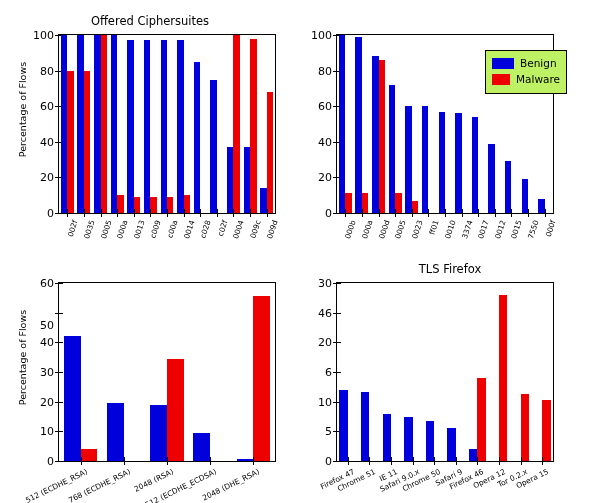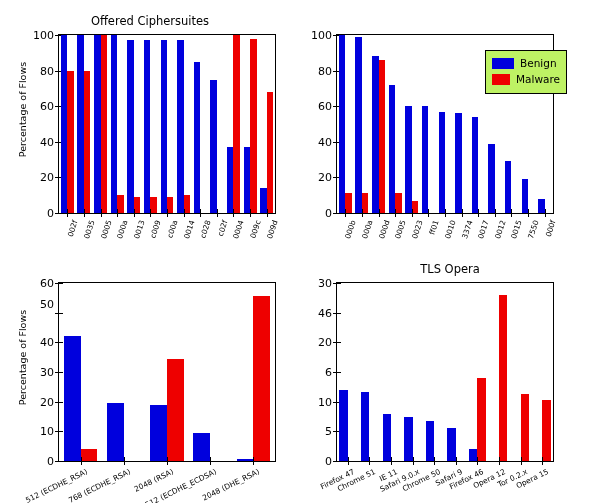--- a/index.html
+++ b/index.html
@@ -340,21 +340,21 @@
           <div class="ytickmark-in" style="top: 148.333px;"></div>
           <div class="ytick" style="top: 118.667px;">20</div>
           <div class="ytickmark" style="top: 118.667px;"></div>
           <div class="ytickmark-in" style="top: 118.667px;"></div>
           <div class="ytick" style="top: 89px;">30</div>
           <div class="ytickmark" style="top: 89px;"></div>
           <div class="ytickmark-in" style="top: 89px;"></div>
           <div class="ytick" style="top: 59.3333px;">40</div>
           <div class="ytickmark" style="top: 59.3333px;"></div>
           <div class="ytickmark-in" style="top: 59.3333px;"></div>
-          <div class="ytick" style="top: 21px;">50</div>
+          <div class="ytick" style="top: 42px;">50</div>
           <div class="ytickmark" style="top: 29.6667px;"></div>
           <div class="ytickmark-in" style="top: 29.6667px;"></div>
           <div class="ytick" style="top: 0px;">60</div>
           <div class="ytickmark" style="top: 0px;"></div>
           <div class="ytickmark-in" style="top: 0px;"></div>
           <div class="bar benign" style="left: 4.752px; width: 16.848px; height: 124.6px;"></div>
           <div class="bar malware" style="left: 21.6px; width: 16.848px; height: 11.8667px;"></div>
           <div class="xtickmark" style="left: 21.6px;"></div>
           <div class="xtickmark-in" style="left: 21.6px;"></div>
           <div class="xlabel-rot45" style="left: 25.6px; transform: rotate(-26deg); transform-origin: right top; width: 100px; margin-left: -100px;">512 (ECDHE_RSA)</div>
@@ -374,21 +374,21 @@
           <div class="bar benign" style="left: 177.552px; width: 16.848px; height: 2.37333px;"></div>
           <div class="bar malware" style="left: 194.4px; width: 16.848px; height: 164.65px;"></div>
           <div class="xtickmark" style="left: 194.4px;"></div>
           <div class="xtickmark-in" style="left: 194.4px;"></div>
           <div class="xlabel-rot45" style="left: 198.4px; transform: rotate(-26deg); transform-origin: right top; width: 100px; margin-left: -100px;">2048 (DHE_RSA)</div>
         </div>
     </div>
   </div>
 
   <div class="panel" style="left:300px; top:262px; width:302px; height:240px;">
-    <div class="panel-title" style="top:0px; left:10px; width:280px;">TLS Opera</div>
+    <div class="panel-title" style="top:0px; left:10px; width:280px;">TLS Firefox</div>
     <div class="plot-area" id="p3" style="left:36px; top:20px; width:218px; height:180px;">
       <div class="bars" id="p3bars">
           <div class="ytick" style="top: 178px;">0</div>
           <div class="ytickmark" style="top: 178px;"></div>
           <div class="ytickmark-in" style="top: 178px;"></div>
           <div class="ytick" style="top: 148.333px;">5</div>
           <div class="ytickmark" style="top: 148.333px;"></div>
           <div class="ytickmark-in" style="top: 148.333px;"></div>
           <div class="ytick" style="top: 118.667px;">10</div>
           <div class="ytickmark" style="top: 118.667px;"></div>

